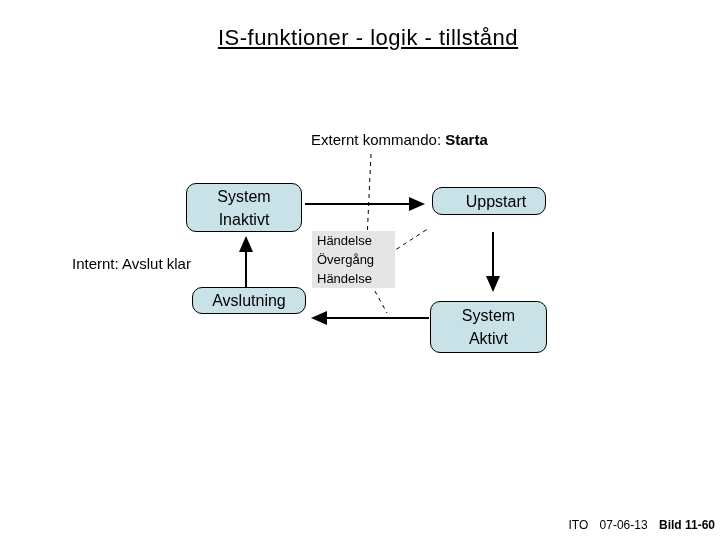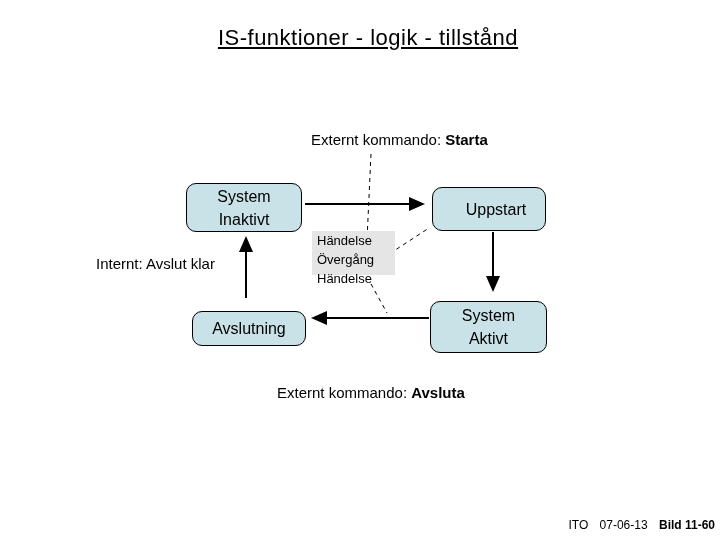--- a/index.html
+++ b/index.html
@@ -32,36 +32,36 @@
     border: 1.6px solid #000000;
     border-radius: 10px;
     display: flex; align-items: center; justify-content: center;
     text-align: center;
     font-size: 16px;
     line-height: 23px;
     white-space: pre-line;
     box-sizing: border-box;
   }
   .box-system-inaktivt { left: 186px; top: 183px; width: 116px; height: 49px; }
-  .box-uppstart        { left: 432px; top: 187px; width: 114px; height: 44px; padding-left: 14px; }
-  .box-avslutning      { left: 192px; top: 311px; width: 114px; height: 35px; }
+  .box-uppstart        { left: 432px; top: 187px; width: 114px; height: 28px; padding-left: 14px; }
+  .box-avslutning      { left: 192px; top: 287px; width: 114px; height: 27px; }
   .box-system-aktivt   { left: 430px; top: 301px; width: 117px; height: 52px; }
 
   .legend {
     position: absolute;
-    left: 312px; top: 231px; width: 83px; height: 44px;
+    left: 312px; top: 231px; width: 83px; height: 57px;
     background: #e5e5e5;
     font-size: 13px;
     line-height: 19px;
     padding-left: 5px;
     box-sizing: border-box;
   }
 
   .ext-cmd-top    { left: 277px; top: 131px; margin-left: 34px; }
-  .internt-avslut { left: 96px;  top: 255px; }
+  .internt-avslut { left: 72px;  top: 255px; }
   .internt-uppstart { left: 504px; top: 253px; }
   .ext-cmd-bottom { left: 277px; top: 384px; }
 
   .footer {
     position: absolute;
     right: 5px; top: 518px;
     font-size: 12px;
     white-space: nowrap;
   }
   .footer span { margin-left: 8px; }
@@ -117,23 +117,20 @@
 
   <div class="legend">
     <div>Händelse</div>
     <div>Övergång</div>
     <div>Händelse</div>
   </div>
 
   <div class="label internt-avslut">Internt: Avslut klar</div>
 
 
-  <div class="label ext-cmd-bottom">
-    <span>Externt kommando: </span><b>Avsluta</b>
-  </div>
 
   <div class="footer">
     <span style="margin-left:0">ITO</span>
     <span>07-06-13</span>
     <span class="bold">Bild 11-60</span>
   </div>
 
 </div>
 
 </body></html>

